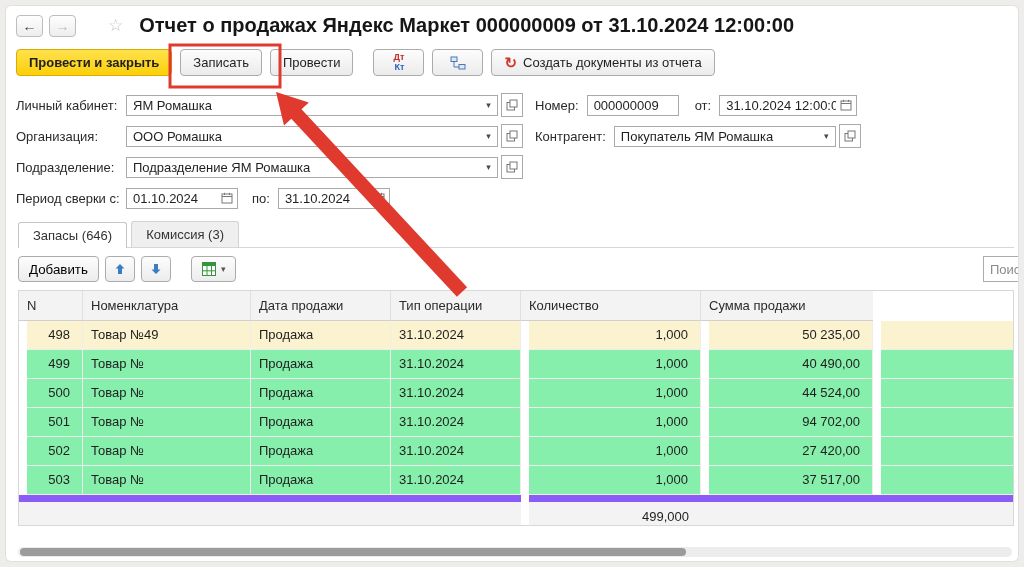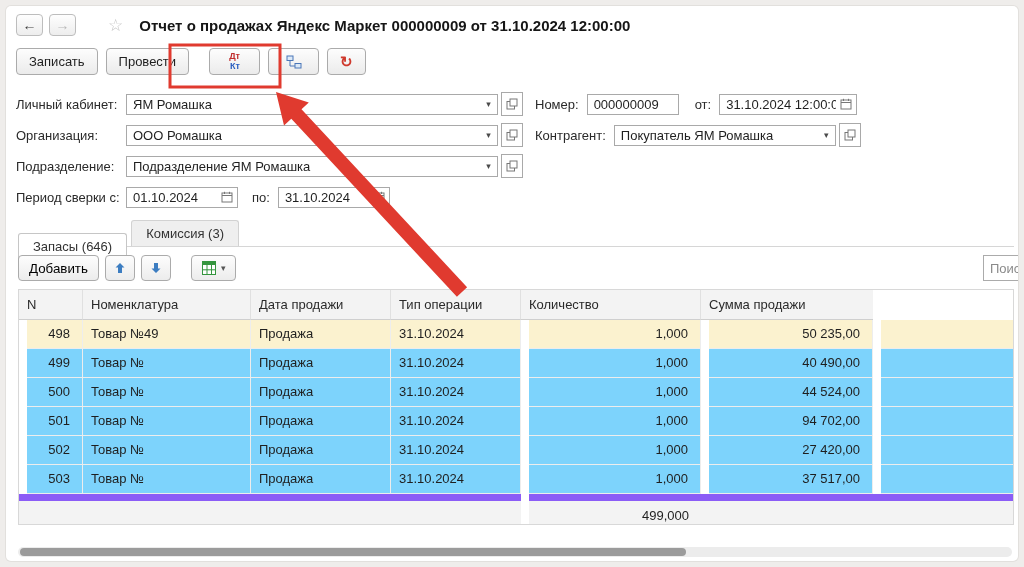--- a/index.html
+++ b/index.html
@@ -6,21 +6,21 @@
 html,body{width:1024px;height:567px;}
 body{font-family:"Liberation Sans",sans-serif;font-size:13px;color:#1f1f1f;background:#efedeb;position:relative;overflow:hidden;}
 .frame{width:1024px;height:567px;padding:6px;}
 .window{position:relative;width:100%;height:100%;background:#fff;border-radius:5px;overflow:hidden;box-shadow:0 0 0 1px #e2e0dd;}
 
 
 .titlebar{display:flex;align-items:center;gap:6px;padding:8px 10px 0;}
 .navbtn{width:27px;height:22px;border:1px solid #bdbdbd;border-radius:4px;background:linear-gradient(#fefefe,#ededed);display:flex;align-items:center;justify-content:center;font-size:14px;color:#3c3c3c;cursor:pointer;}
 .navbtn.disabled{color:#b8b8b8;}
 .star{font-size:17px;color:#c6c6c6;margin-left:26px;}
-.title{font-size:15px;font-weight:700;color:#161616;margin-left:10px;white-space:nowrap;}
+.title{font-size:20px;font-weight:700;color:#161616;margin-left:10px;white-space:nowrap;}
 
 
 .toolbar{display:flex;align-items:center;gap:8px;padding:12px 10px 8px;}
 .btn{height:27px;padding:0 12px;border:1px solid #ababab;border-radius:4px;background:linear-gradient(#fdfdfd,#ebebeb);font-size:13px;color:#1f1f1f;display:inline-flex;align-items:center;gap:6px;cursor:pointer;white-space:nowrap;}
 .btn.primary{background:linear-gradient(#ffe14d,#fccf0a);border-color:#d8ad00;font-weight:700;}
 .iconbtn{width:51px;padding:0;justify-content:center;}
 .dtkt{position:relative;font-weight:700;font-size:9px;line-height:1;}
 .dtkt .dt{color:#c02b2b;display:block;text-align:left;}
 .dtkt .kt{color:#2b5fc0;display:block;text-align:right;margin-top:1px;}
 .refresh{color:#cf3a2d;font-weight:700;font-size:15px;line-height:1;}
@@ -38,36 +38,36 @@
 .openbtn{width:22px;height:24px;border:1px solid #a9a9a9;background:#fff;margin-left:3px;display:flex;align-items:center;justify-content:center;flex:none;cursor:pointer;}
 .w-pa{width:372px;}
 .w-num{width:92px;}
 .w-dt{width:138px;}
 .w-ctr{width:222px;}
 .w-date{width:112px;}
 
 
 .tabs{display:flex;gap:4px;margin:10px 0 0 12px;width:calc(100% - 16px);border-bottom:1px solid #d6d6d6;}
 .tab{padding:5px 14px;border:1px solid #d2d2d2;border-bottom:none;background:#efefef;border-radius:3px 3px 0 0;color:#333;cursor:pointer;white-space:nowrap;}
-.tab.active{background:#fff;position:relative;top:13px;border-color:#c6c6c6;}
+.tab.active{background:#fff;position:relative;top:1px;border-color:#c6c6c6;}
 
 
 .gridbar{position:relative;display:flex;align-items:center;gap:6px;padding:8px 0 8px 12px;}
 .sbtn{height:26px;padding:0 10px;border:1px solid #ababab;border-radius:4px;background:linear-gradient(#fdfdfd,#ececec);display:inline-flex;align-items:center;justify-content:center;gap:5px;cursor:pointer;}
 .sbtn.icon{padding:0;width:30px;}
 .sbtn .caret{font-size:9px;color:#555;}
 .gap14{margin-left:14px;}
 .search{position:absolute;left:977px;top:8px;width:120px;height:26px;border:1px solid #ababab;padding:0 6px;font-size:13px;color:#555;font-family:"Liberation Sans",sans-serif;}
 .search::placeholder{color:#8a8a8a;}
 
 
 .tbl{margin:0 4px 0 12px;border:1px solid #d8d8d8;background:#fff;}
 .trow{display:grid;grid-template-columns:64px 168px 140px 130px 180px 172px 1fr;}
 .th{height:30px;line-height:29px;background:#f3f3f3;border-bottom:1px solid #cfcfcf;border-right:1px solid #e0e0e0;padding:0 8px;color:#2a2a2a;white-space:nowrap;overflow:hidden;}
-.td{height:29px;line-height:28px;border-bottom:1px solid #ededed;border-right:1px solid #ededed;padding:0 8px;white-space:nowrap;overflow:hidden;background:#7dd3fc;}
+.td{height:29px;line-height:28px;border-bottom:1px solid #ededed;border-right:1px solid #ededed;padding:0 8px;white-space:nowrap;overflow:hidden;background:#86efac;}
 .trow > :last-child{border-right:none;}
 .num{text-align:right;padding-right:12px;margin-left:8px;}
 .trow.sel .td{background:#fbf2cf;}
 .tfoot .td{background:#f3f3f3;height:30px;line-height:29px;border-right:none;border-bottom:none;border-top:7px solid #8b5cf6;}
 
 
 .hscroll{position:absolute;left:12px;right:6px;bottom:4px;height:10px;background:#ececec;border-radius:5px;}
 .hthumb{position:absolute;left:2px;top:1px;height:8px;width:67%;background:#9b9b9b;border-radius:4px;cursor:pointer;}
 
 
@@ -84,37 +84,39 @@
         <span>←</span>
       </div>
       <div class="navbtn disabled">
         <span>→</span>
       </div>
       <div class="star">☆</div>
       <div class="title">Отчет о продажах Яндекс Маркет 000000009 от 31.10.2024 12:00:00</div>
     </div>
 
     <div class="toolbar">
+      <button class="btn primary">Провести и закрыть</button>
       <button class="btn">Записать</button>
       <button class="btn">Провести</button>
       <button class="btn iconbtn ml12">
         <span class="dtkt">
           <span class="dt">Дт</span>
           <span class="kt">Кт</span>
         </span>
       </button>
       <button class="btn iconbtn">
         <svg width="16" height="14" viewBox="0 0 16 14">
           <rect x="1" y="1" width="6" height="4.5" fill="#dce9f7" stroke="#4a76b8"></rect>
           <rect x="9" y="8.5" width="6" height="4.5" fill="#dce9f7" stroke="#4a76b8"></rect>
           <path d="M4 5.5 V11 H9" fill="none" stroke="#4a76b8"></path>
         </svg>
       </button>
       <button class="btn">
         <span class="refresh">↻</span>
+        <span>Создать документы из отчета</span>
       </button>
     </div>
 
     <div class="form">
 
       <div class="frow">
         <span class="lbl">Личный кабинет:</span>
         <div class="fld w-pa">
           <span class="val">ЯМ Ромашка</span>
           <span class="dd">▾</span>

